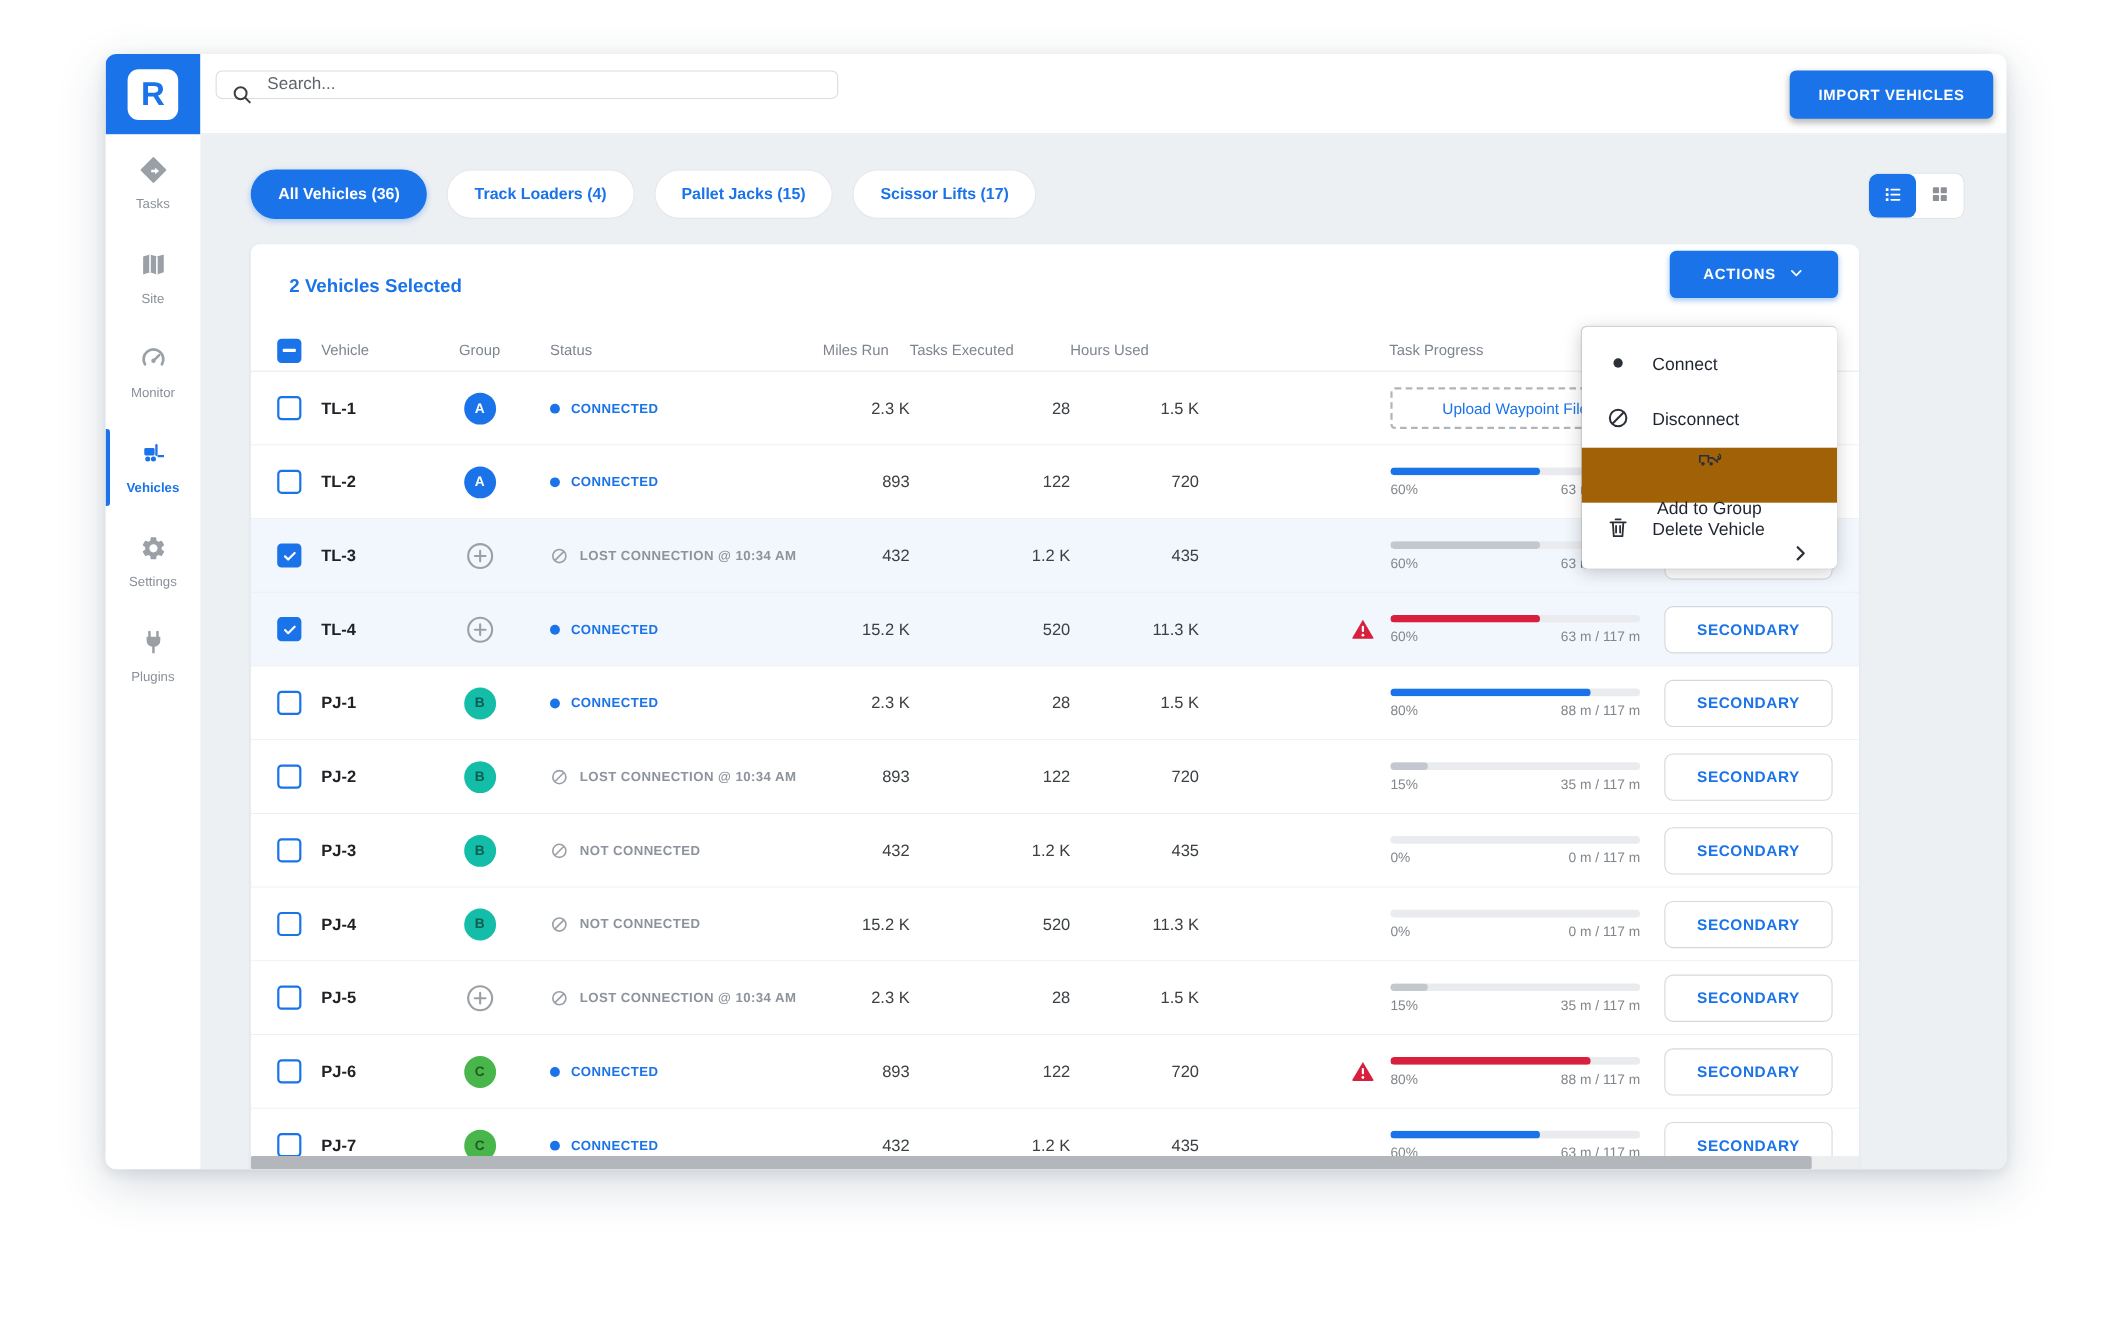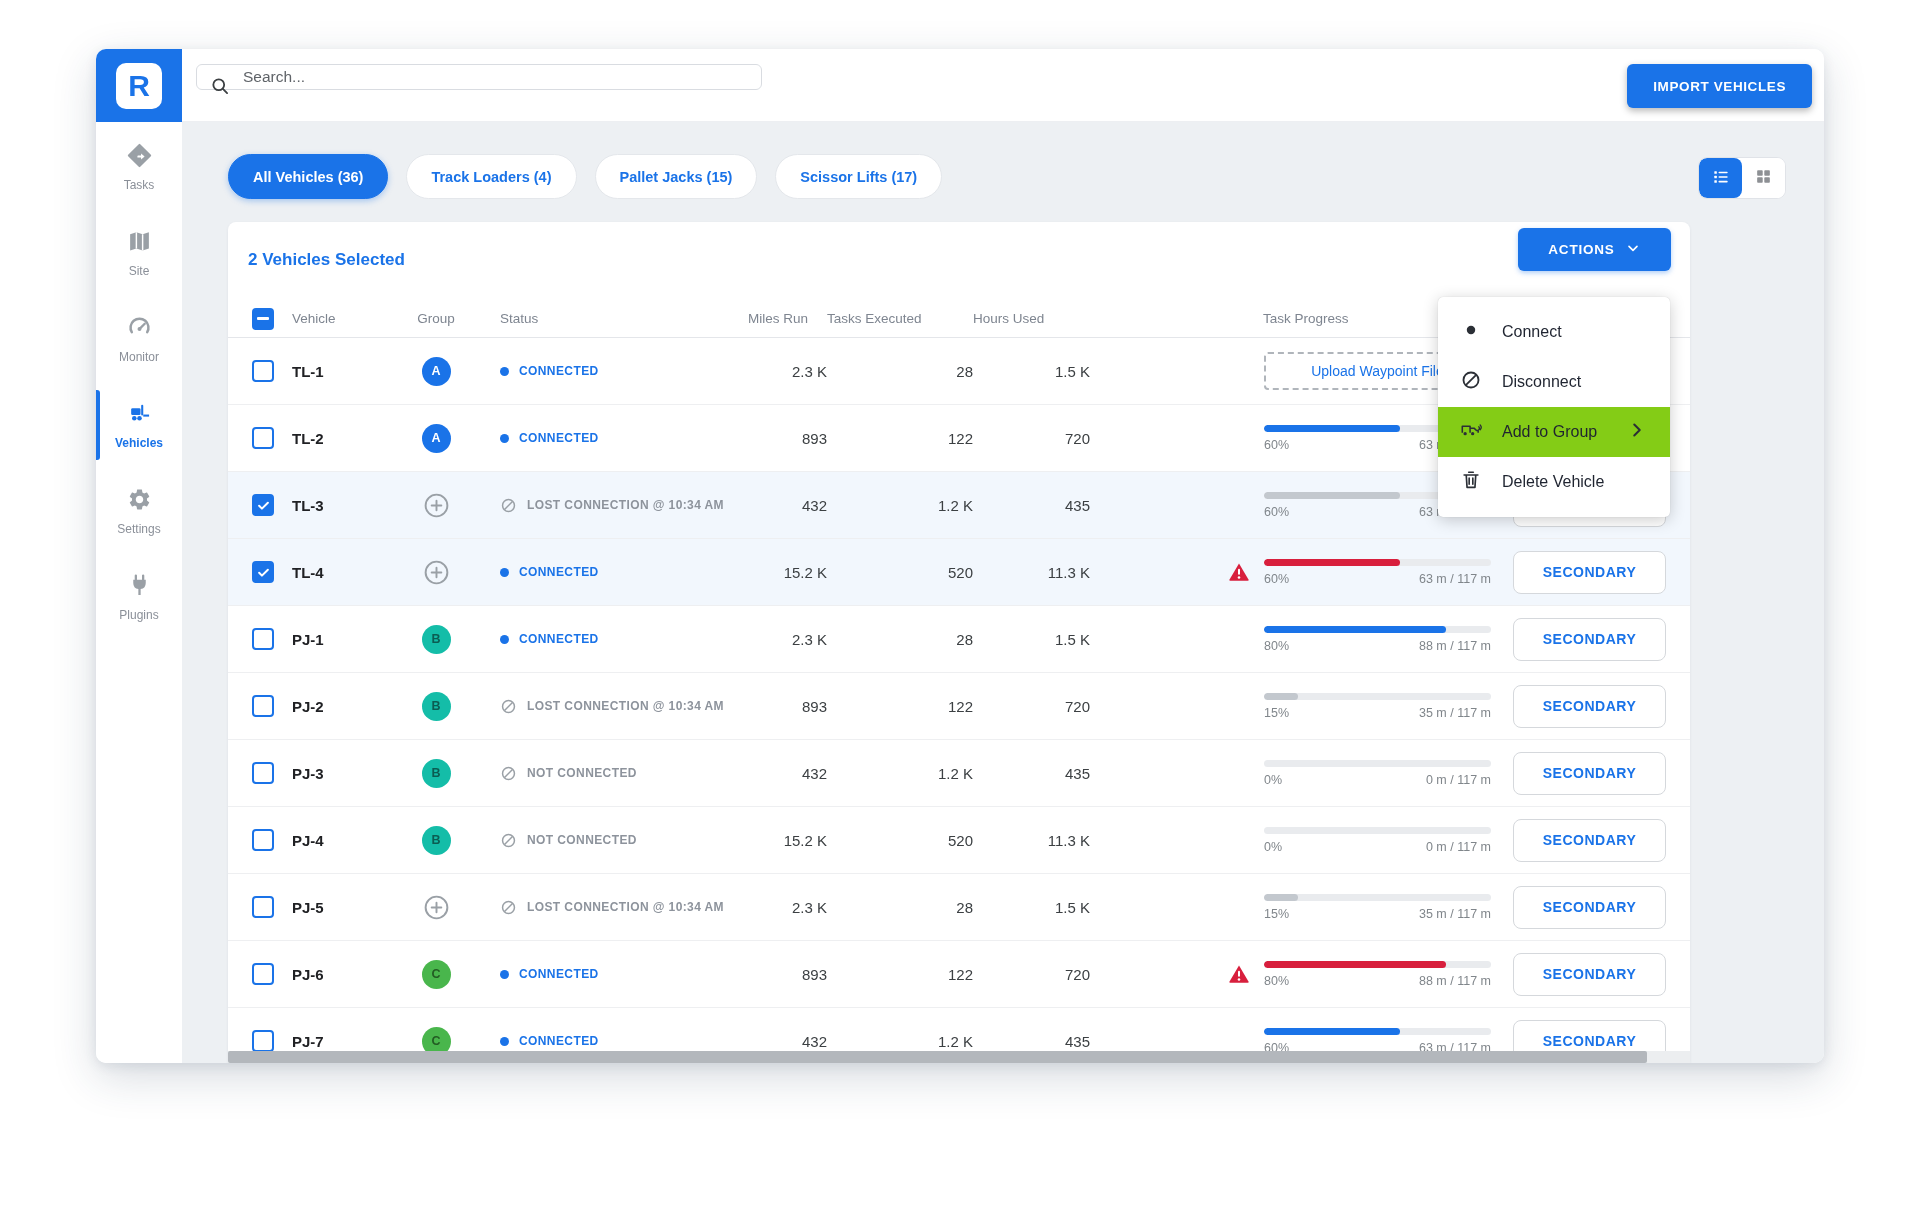--- a/index.html
+++ b/index.html
@@ -35,21 +35,21 @@
     font-size:14.5px;font-weight:700;cursor:pointer;font-family:"Liberation Sans",sans-serif;}
   .pill.active{background:#1a73e8;border-color:#1a73e8;color:#fff;box-shadow:0 2px 6px rgba(26,115,232,.35);}
   .view-toggle{position:absolute;top:35px;right:38px;width:88px;height:42px;background:#fff;border:1px solid #e0e3e8;
     border-radius:9px;display:flex;overflow:hidden;}
   .vt-btn{flex:1;display:flex;align-items:center;justify-content:center;cursor:pointer;background:#fff;border:none;}
   .vt-btn.active{background:#1a73e8;border-radius:8px;}
   
   .card{position:absolute;left:46px;top:100px;width:1462px;bottom:0;background:#fff;border-radius:8px 8px 0 0;
     overflow:hidden;box-shadow:0 1px 3px rgba(60,70,90,.08);}
   .card-head{position:relative;height:78px;}
-  .sel-text{position:absolute;left:20px;top:28px;font-size:17px;font-weight:700;color:#1a73e8;}
+  .sel-text{position:absolute;left:35px;top:28px;font-size:17px;font-weight:700;color:#1a73e8;}
   .actions-btn{position:absolute;right:19px;top:6px;width:153px;height:43px;background:#1a73e8;border:none;border-radius:6px;
     color:#fff;font-size:13.5px;font-weight:700;letter-spacing:.8px;cursor:pointer;display:flex;align-items:center;
     justify-content:center;gap:10px;font-family:"Liberation Sans",sans-serif;box-shadow:0 2px 5px rgba(26,115,232,.35);}
   .grid{display:grid;grid-template-columns:40px 116px 56px 284px 79px 146px 117px 1fr 153px;align-items:center;padding:0 24px;}
   .thead{height:38px;border-bottom:1px solid #e4e6ea;color:#7e8590;font-size:13.5px;}
   .th-num{text-align:left;}
   .th-group{text-align:center;}
   .th-status{padding-left:36px;}
   .th-progress{padding-left:173px;}
   .trow{height:67px;border-bottom:1px solid #eeeff1;background:#fff;cursor:pointer;}
@@ -81,21 +81,21 @@
   .bar-fill{height:100%;border-radius:4px;}
   .bar-meta{display:flex;justify-content:space-between;margin-top:6px;font-size:12.5px;color:#80868b;}
   .upload-btn{width:227px;height:38px;border:2px dashed #b0b5bb;border-radius:4px;background:transparent;color:#1a73e8;
     font-size:14px;cursor:pointer;font-family:"Liberation Sans",sans-serif;white-space:nowrap;overflow:hidden;}
   .secondary-btn{width:153px;height:43px;background:#fff;border:1px solid #d5d8dc;border-radius:8px;color:#1a73e8;
     font-size:14px;font-weight:700;letter-spacing:.5px;cursor:pointer;font-family:"Liberation Sans",sans-serif;}
   
   .menu{position:absolute;left:1210px;top:75px;width:232px;background:#fff;border-radius:5px;padding:10px 0;z-index:50;
     box-shadow:0 3px 16px rgba(0,0,0,.20),0 0 1px rgba(0,0,0,.2);}
   .menu-item{height:50px;display:flex;align-items:center;gap:20px;padding:0 22px;cursor:pointer;font-size:16px;color:#1f2430;}
-  .menu-item.highlighted{background:#84cc16;}
+  .menu-item.highlighted{background:#a16207;flex-direction:column;}
   .menu-item svg{width:22px;height:22px;flex:0 0 auto;}
   .mi-chevron{margin-left:auto;visibility:hidden;}
   
   .hscroll{position:absolute;left:0;right:0;bottom:0;height:12px;background:#eceef0;z-index:40;}
   .hscroll .thumb{position:absolute;left:0;top:0;height:12px;width:1419px;background:#b3b7bc;border-radius:2px;cursor:pointer;}
 </style>
 </head>
 <body>
 
 <div class="window">

